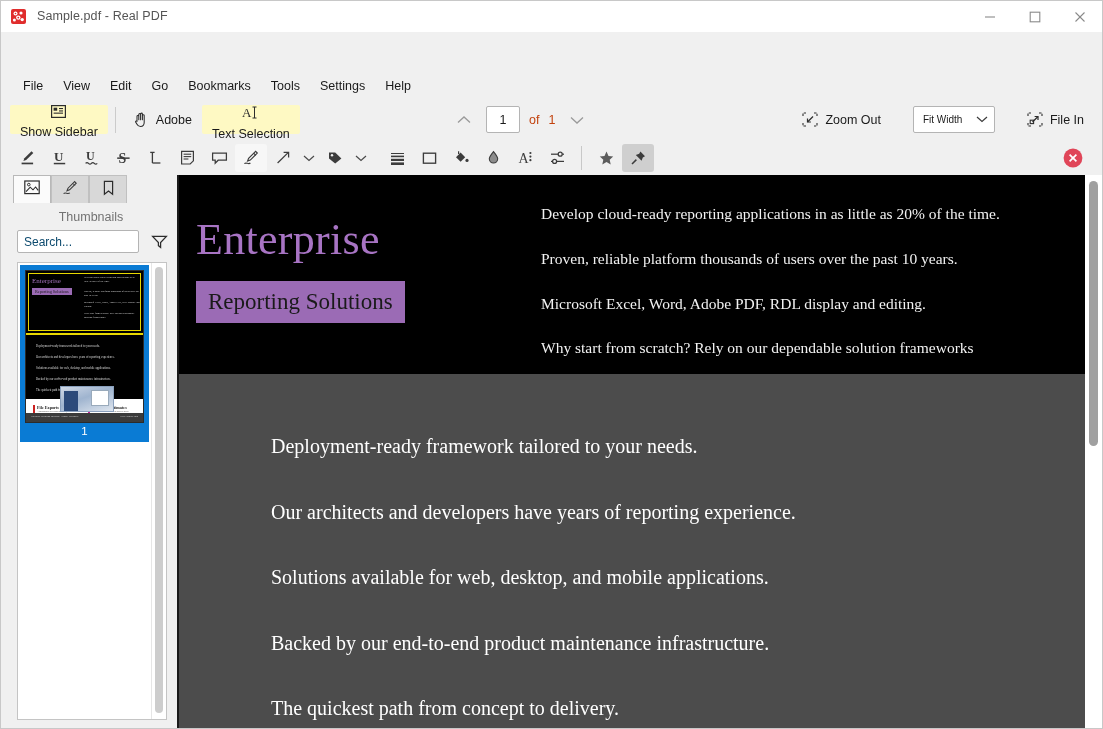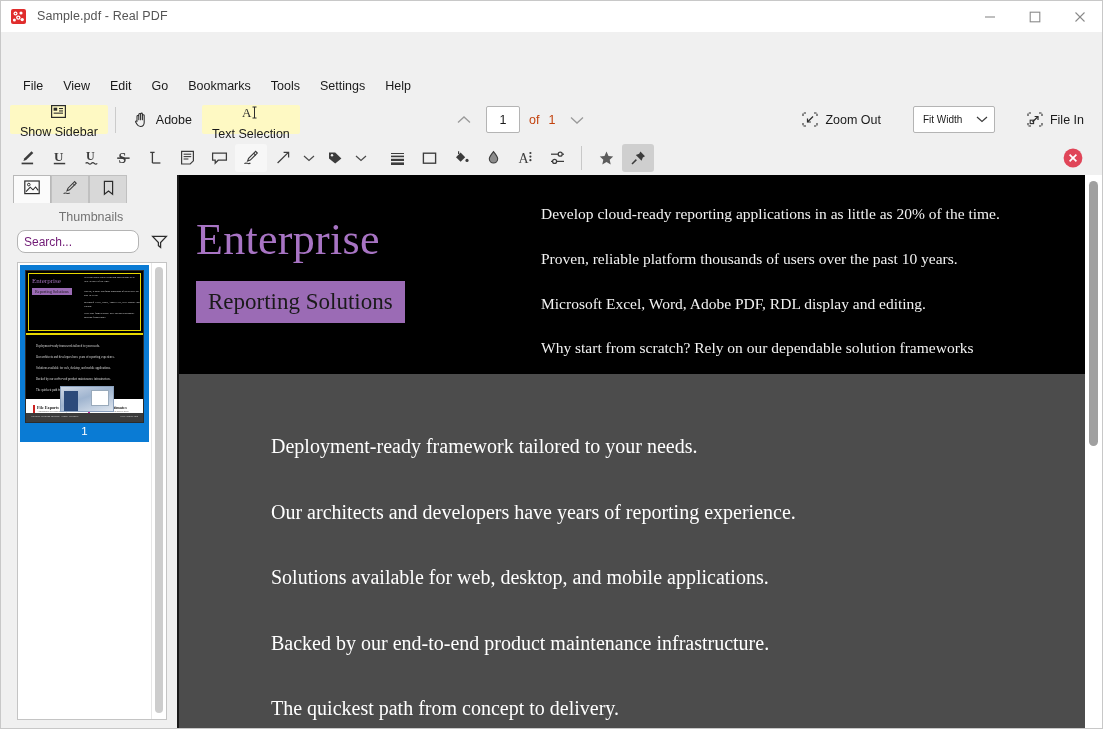--- a/index.html
+++ b/index.html
@@ -226,23 +226,23 @@
     display: flex;
     align-items: center;
     padding: 0 8px 0 12px;
     gap: 10px;
   }
   .side-search {
     flex: 1;
     height: 23px;
     background: #ffffff;
     border: 1px solid #b4b4b4;
-    border-radius: 8px;
+    border-radius: 2px;
     font-size: 12px;
-    color: #701a75;
+    color: #0c4a6e;
     display: flex;
     align-items: center;
     padding: 0 6px;
   }
   .filter-icon {
     width: 20px; height: 20px;
     display: flex; align-items: center; justify-content: center;
     color: #2c2c2c;
   }
   .thumb-panel {

